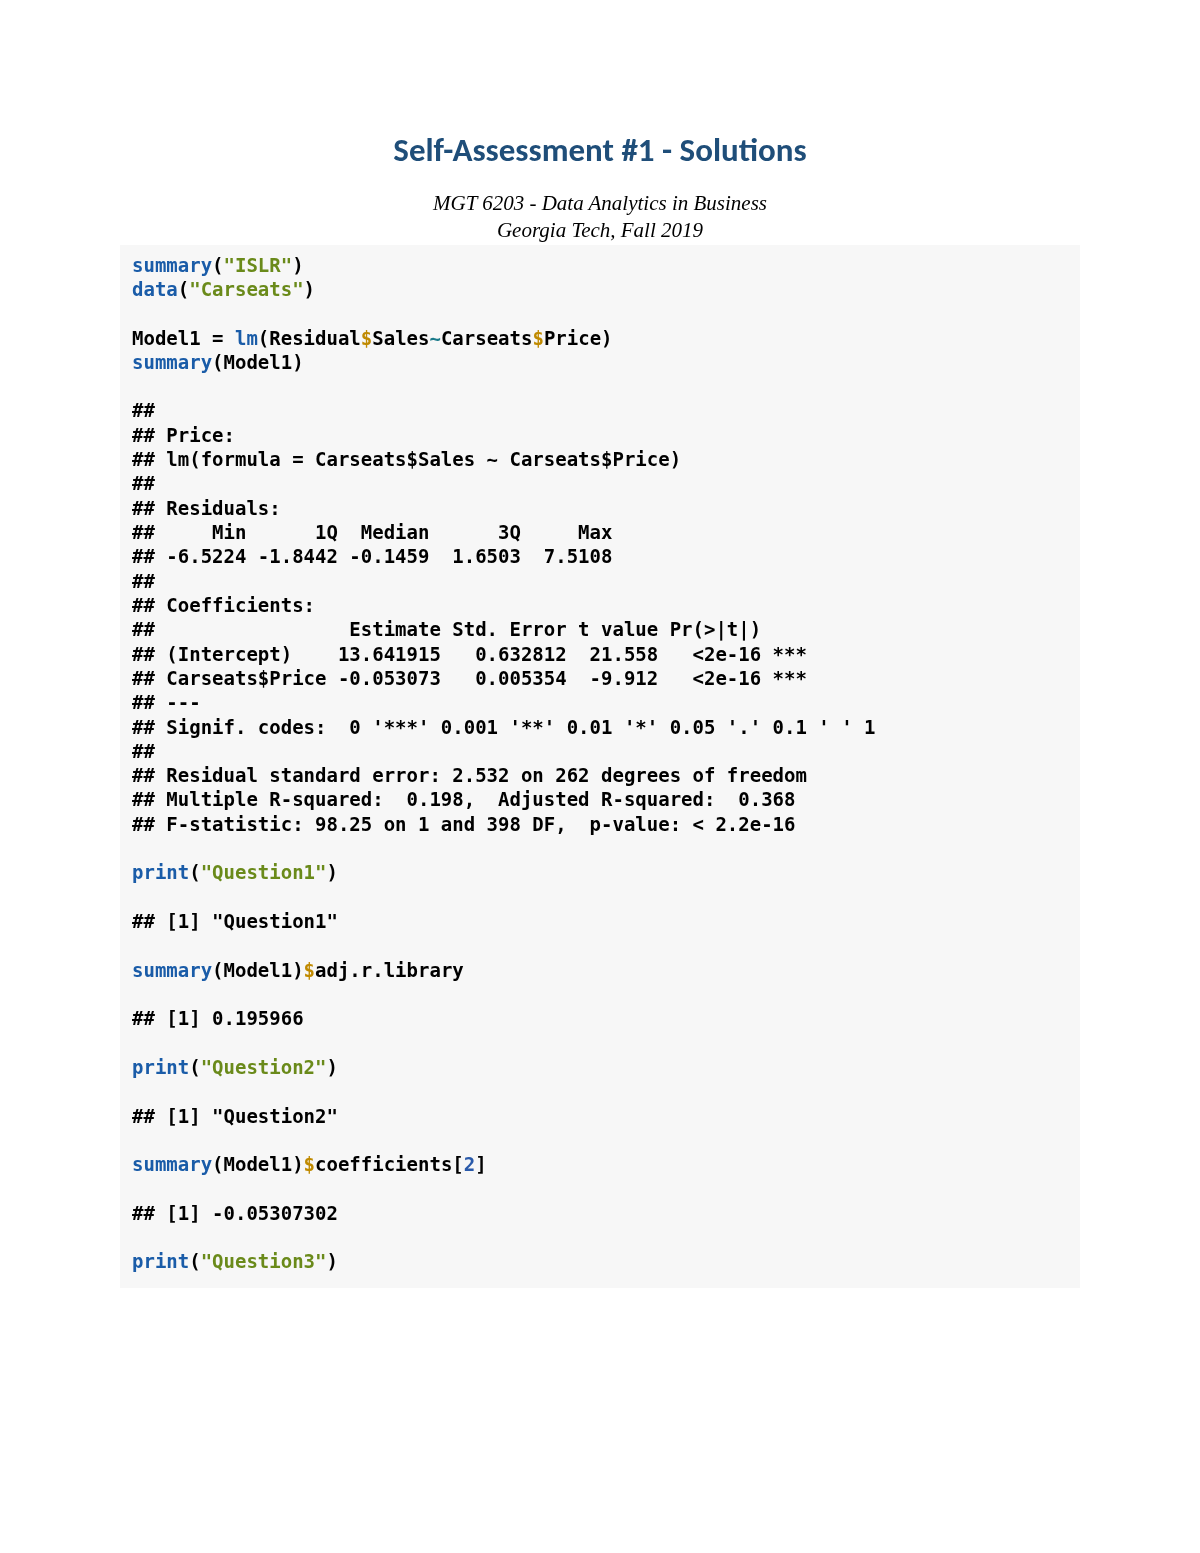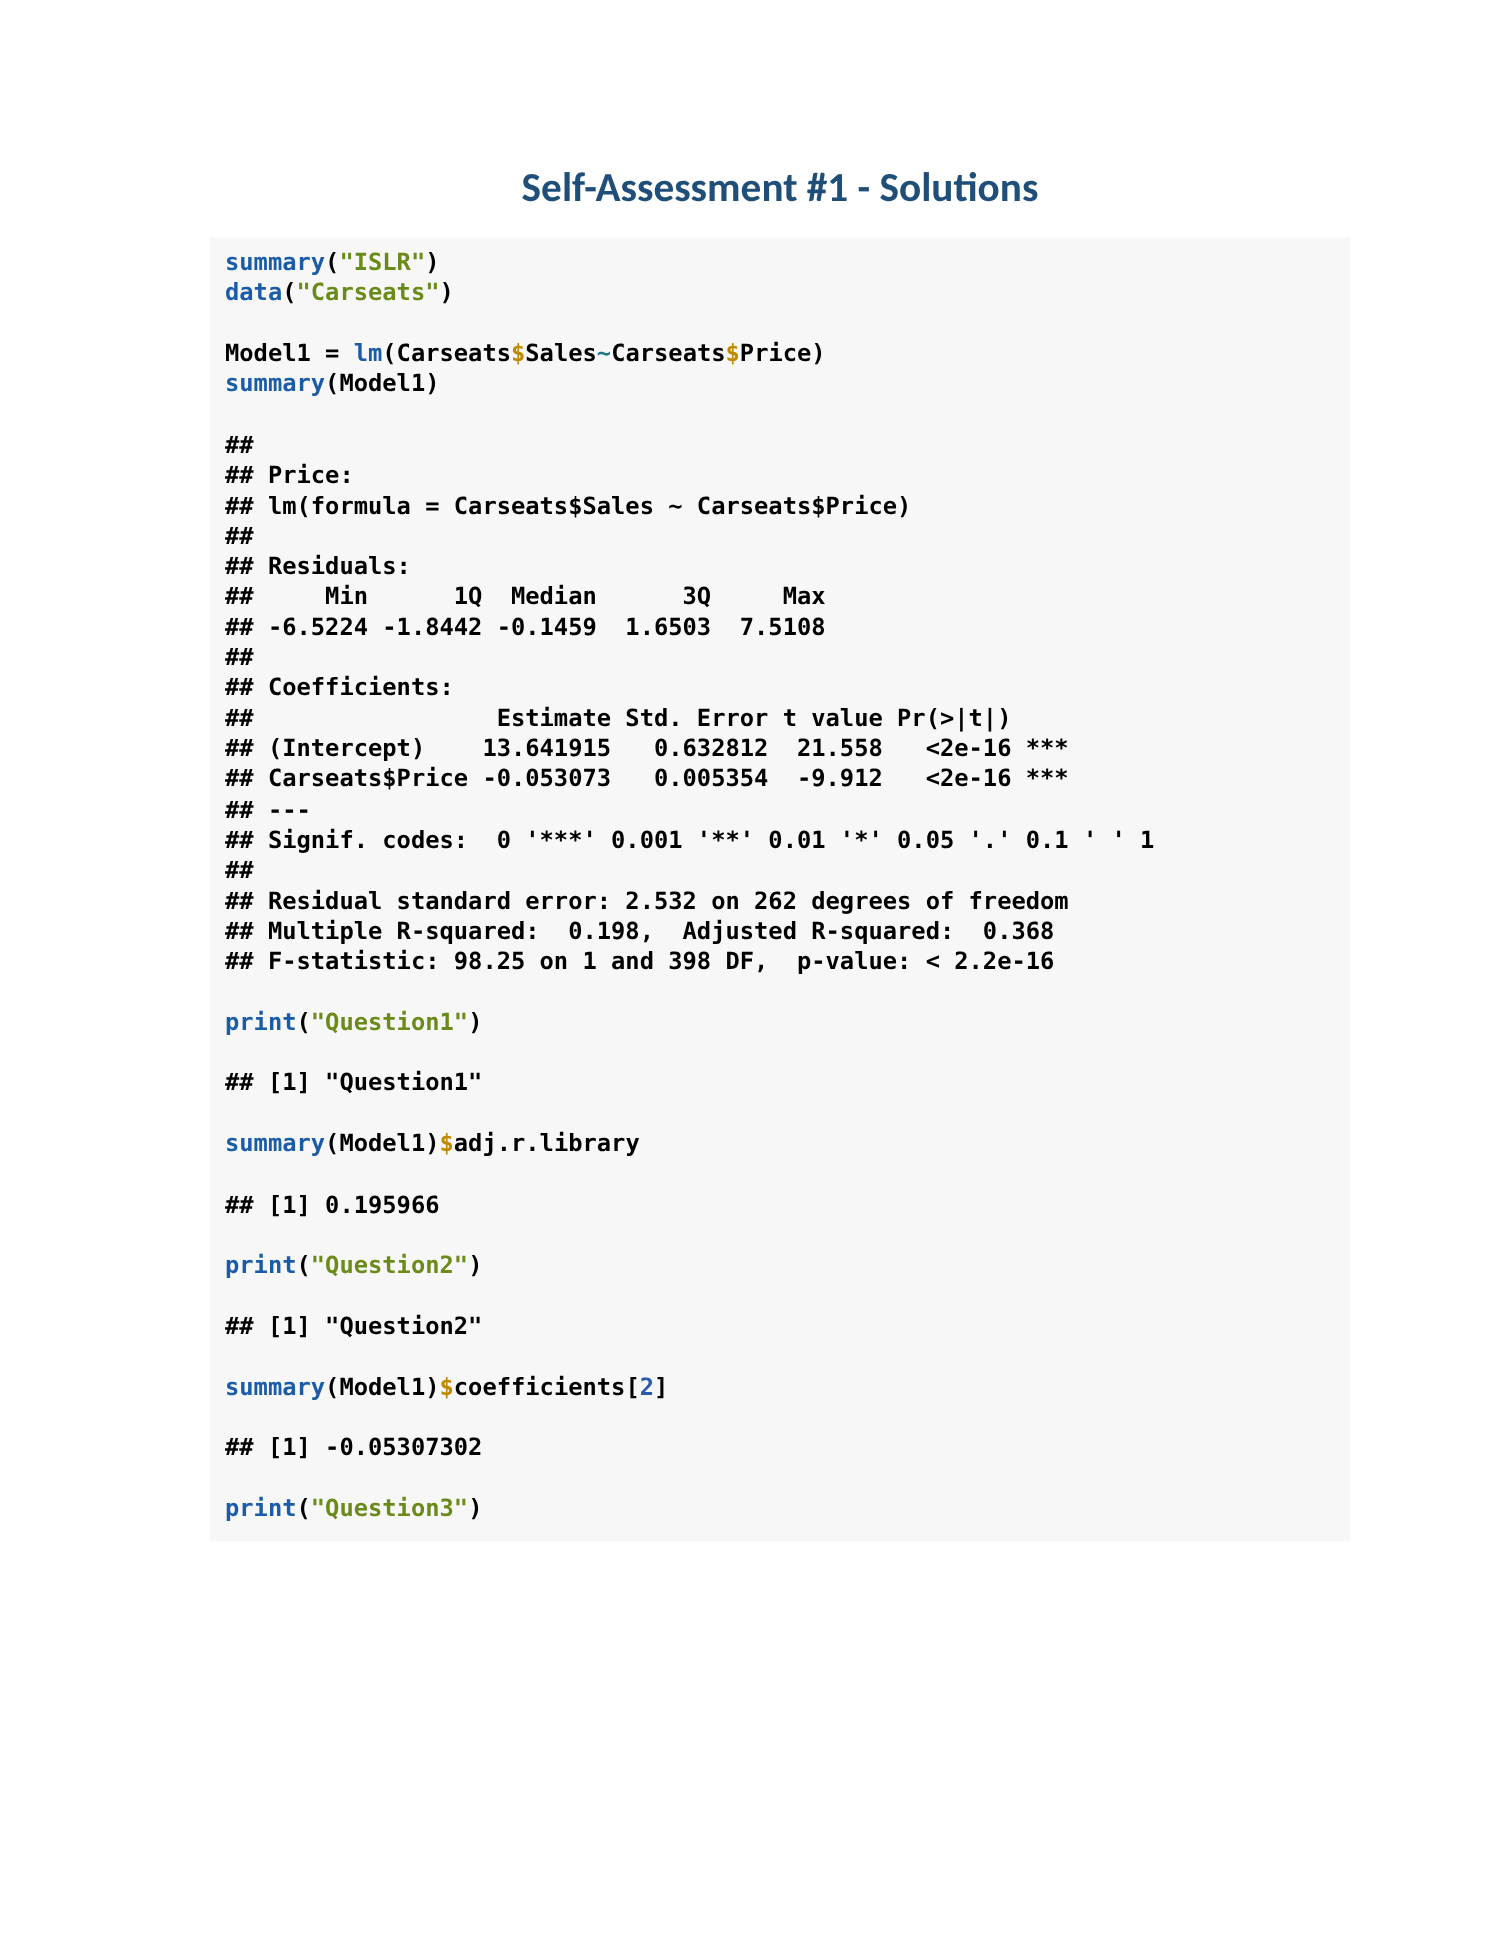--- a/index.html
+++ b/index.html
@@ -4,21 +4,20 @@
 <style>
   body {
     margin: 0;
     padding: 0;
     background: #ffffff;
     font-family: Georgia, 'Times New Roman', serif;
     width: 1200px;
   }
   .page {
     padding: 130px 120px 80px 120px;
-    margin-left: 48px;
   }
   .title {
     text-align: center;
     font-family: Calibri, Arial, sans-serif;
     font-size: 33px;
     font-weight: bold;
     color: #1f4e79;
     margin: 0 0 20px 0;
   }
   .subtitle {
@@ -49,25 +48,29 @@
   .tk-olive { color: #6a8a1a; }
   .tk-orange { color: #c08a00; }
   .tk-teal { color: #1a7a8a; }
   .tk-num { color: #2a5aaa; }
 </style>
 </head>
 <body>
 
 <div class="page">
   <h1 class="title">Self-Assessment #1 - Solutions</h1>
+  <div class="subtitle">
+    <span>MGT 6203 - Data Analytics in Business</span><br>
+    <span>Georgia Tech, Fall 2019</span>
+  </div>
 
   <div class="codeblock"><span class="tk-blue">summary</span><span>(</span><span class="tk-olive">"ISLR"</span><span>)</span>
 <span class="tk-blue">data</span><span>(</span><span class="tk-olive">"Carseats"</span><span>)</span>
 
-<span>Model1 = </span><span class="tk-blue">lm</span><span>(Carseats</span><span class="tk-orange">$</span><span>Sales</span><span class="tk-teal">~</span><span>Carseats</span><span class="tk-orange">$</span><span>Price)</span>
+<span>Model1 = </span><span class="tk-blue">lm</span><span>(Residual</span><span class="tk-orange">$</span><span>Sales</span><span class="tk-teal">~</span><span>Carseats</span><span class="tk-orange">$</span><span>Price)</span>
 <span class="tk-blue">summary</span><span>(Model1)</span>
 
 <span>##</span>
 <span>## Price:</span>
 <span>## lm(formula = Carseats$Sales ~ Carseats$Price)</span>
 <span>##</span>
 <span>## Residuals:</span>
 <span>##     Min      1Q  Median      3Q     Max </span>
 <span>## -6.5224 -1.8442 -0.1459  1.6503  7.5108 </span>
 <span>##</span>

